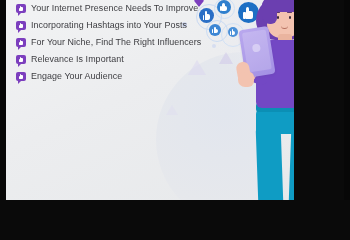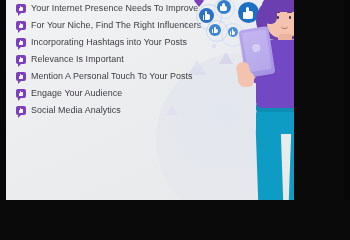--- a/index.html
+++ b/index.html
@@ -238,81 +238,61 @@
       </div>
 
       <div class="row">
         <span class="bullet">
           <span class="thumb">
               <span class="pad"></span>
               <span class="up"></span>
               <span class="cuff"></span>
             </span>
         </span>
+        <span class="txt">Incorporating Hashtags into Your Posts</span>
+      </div>
+
+      <div class="row">
+        <span class="bullet">
+          <span class="thumb">
+              <span class="pad"></span>
+              <span class="up"></span>
+              <span class="cuff"></span>
+            </span>
+        </span>
         <span class="txt">For Your Niche, Find The Right Influencers</span>
       </div>
 
-      <div class="row">
-        <span class="bullet">
-          <span class="thumb">
-              <span class="pad"></span>
-              <span class="up"></span>
-              <span class="cuff"></span>
-            </span>
-        </span>
-        <span class="txt">Incorporating Hashtags into Your Posts</span>
-      </div>
-
 
       <div class="row">
         <span class="bullet">
           <span class="thumb">
               <span class="pad"></span>
               <span class="up"></span>
               <span class="cuff"></span>
             </span>
         </span>
         <span class="txt">Relevance Is Important</span>
       </div>
 
 
-      <div class="row">
-        <span class="bullet">
-          <span class="thumb">
-              <span class="pad"></span>
-              <span class="up"></span>
-              <span class="cuff"></span>
-            </span>
-        </span>
-        <span class="txt">Mention A Personal Touch To Your Posts</span>
-      </div>
 
       <div class="row">
         <span class="bullet">
           <span class="thumb">
               <span class="pad"></span>
               <span class="up"></span>
               <span class="cuff"></span>
             </span>
         </span>
         <span class="txt">Engage Your Audience</span>
       </div>
 
 
 
-      <div class="row">
-        <span class="bullet">
-          <span class="thumb">
-              <span class="pad"></span>
-              <span class="up"></span>
-              <span class="cuff"></span>
-            </span>
-        </span>
-        <span class="txt">Social Media Analytics</span>
-      </div>
 
 
     </div>
   </div>
 
   <div class="band left"></div>
   <div class="band right"></div>
 </div>
 
 </body></html>

